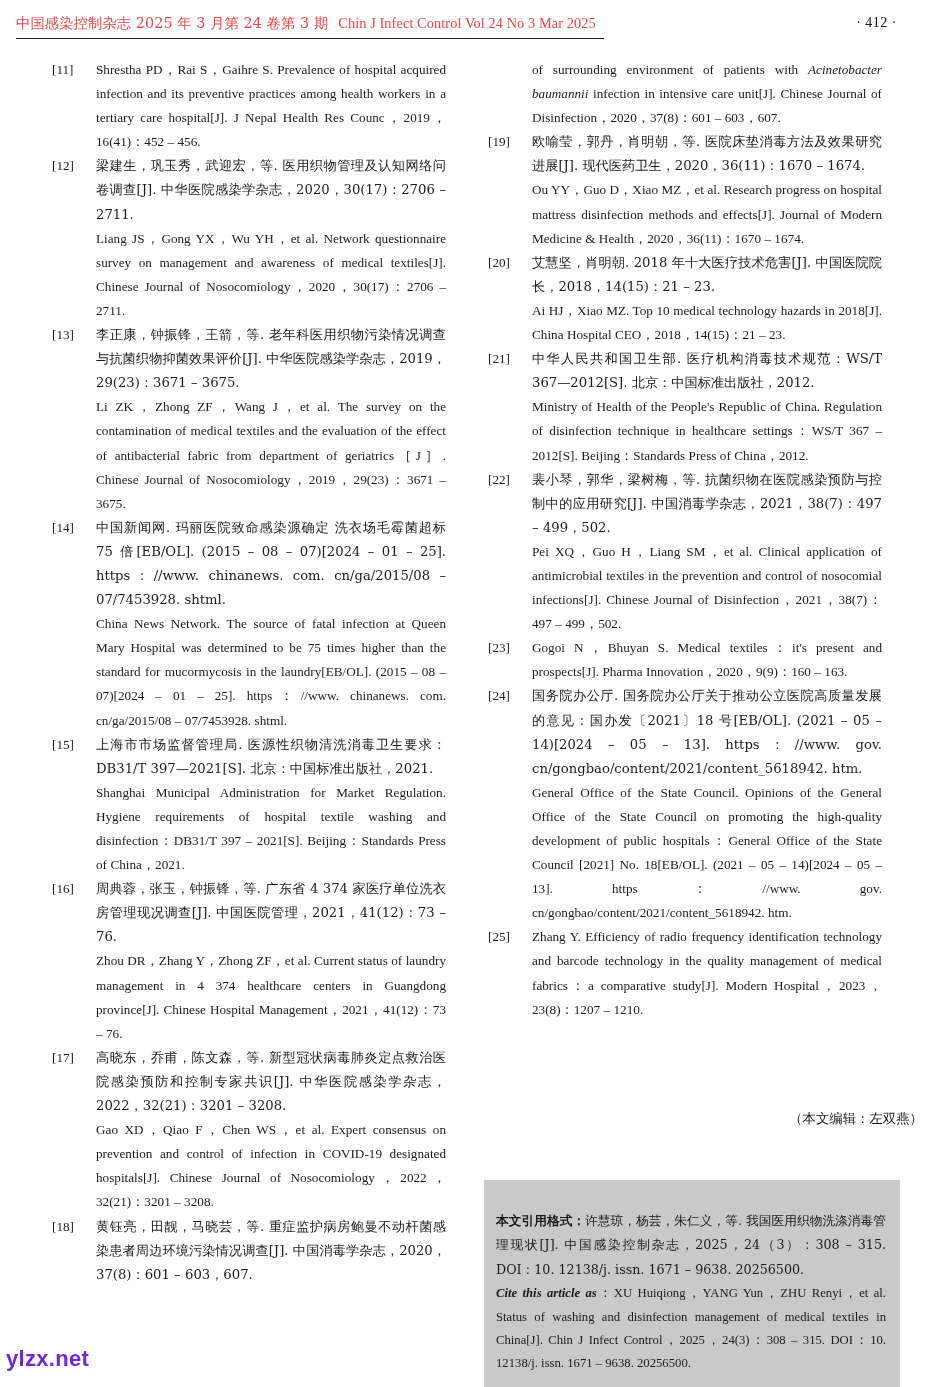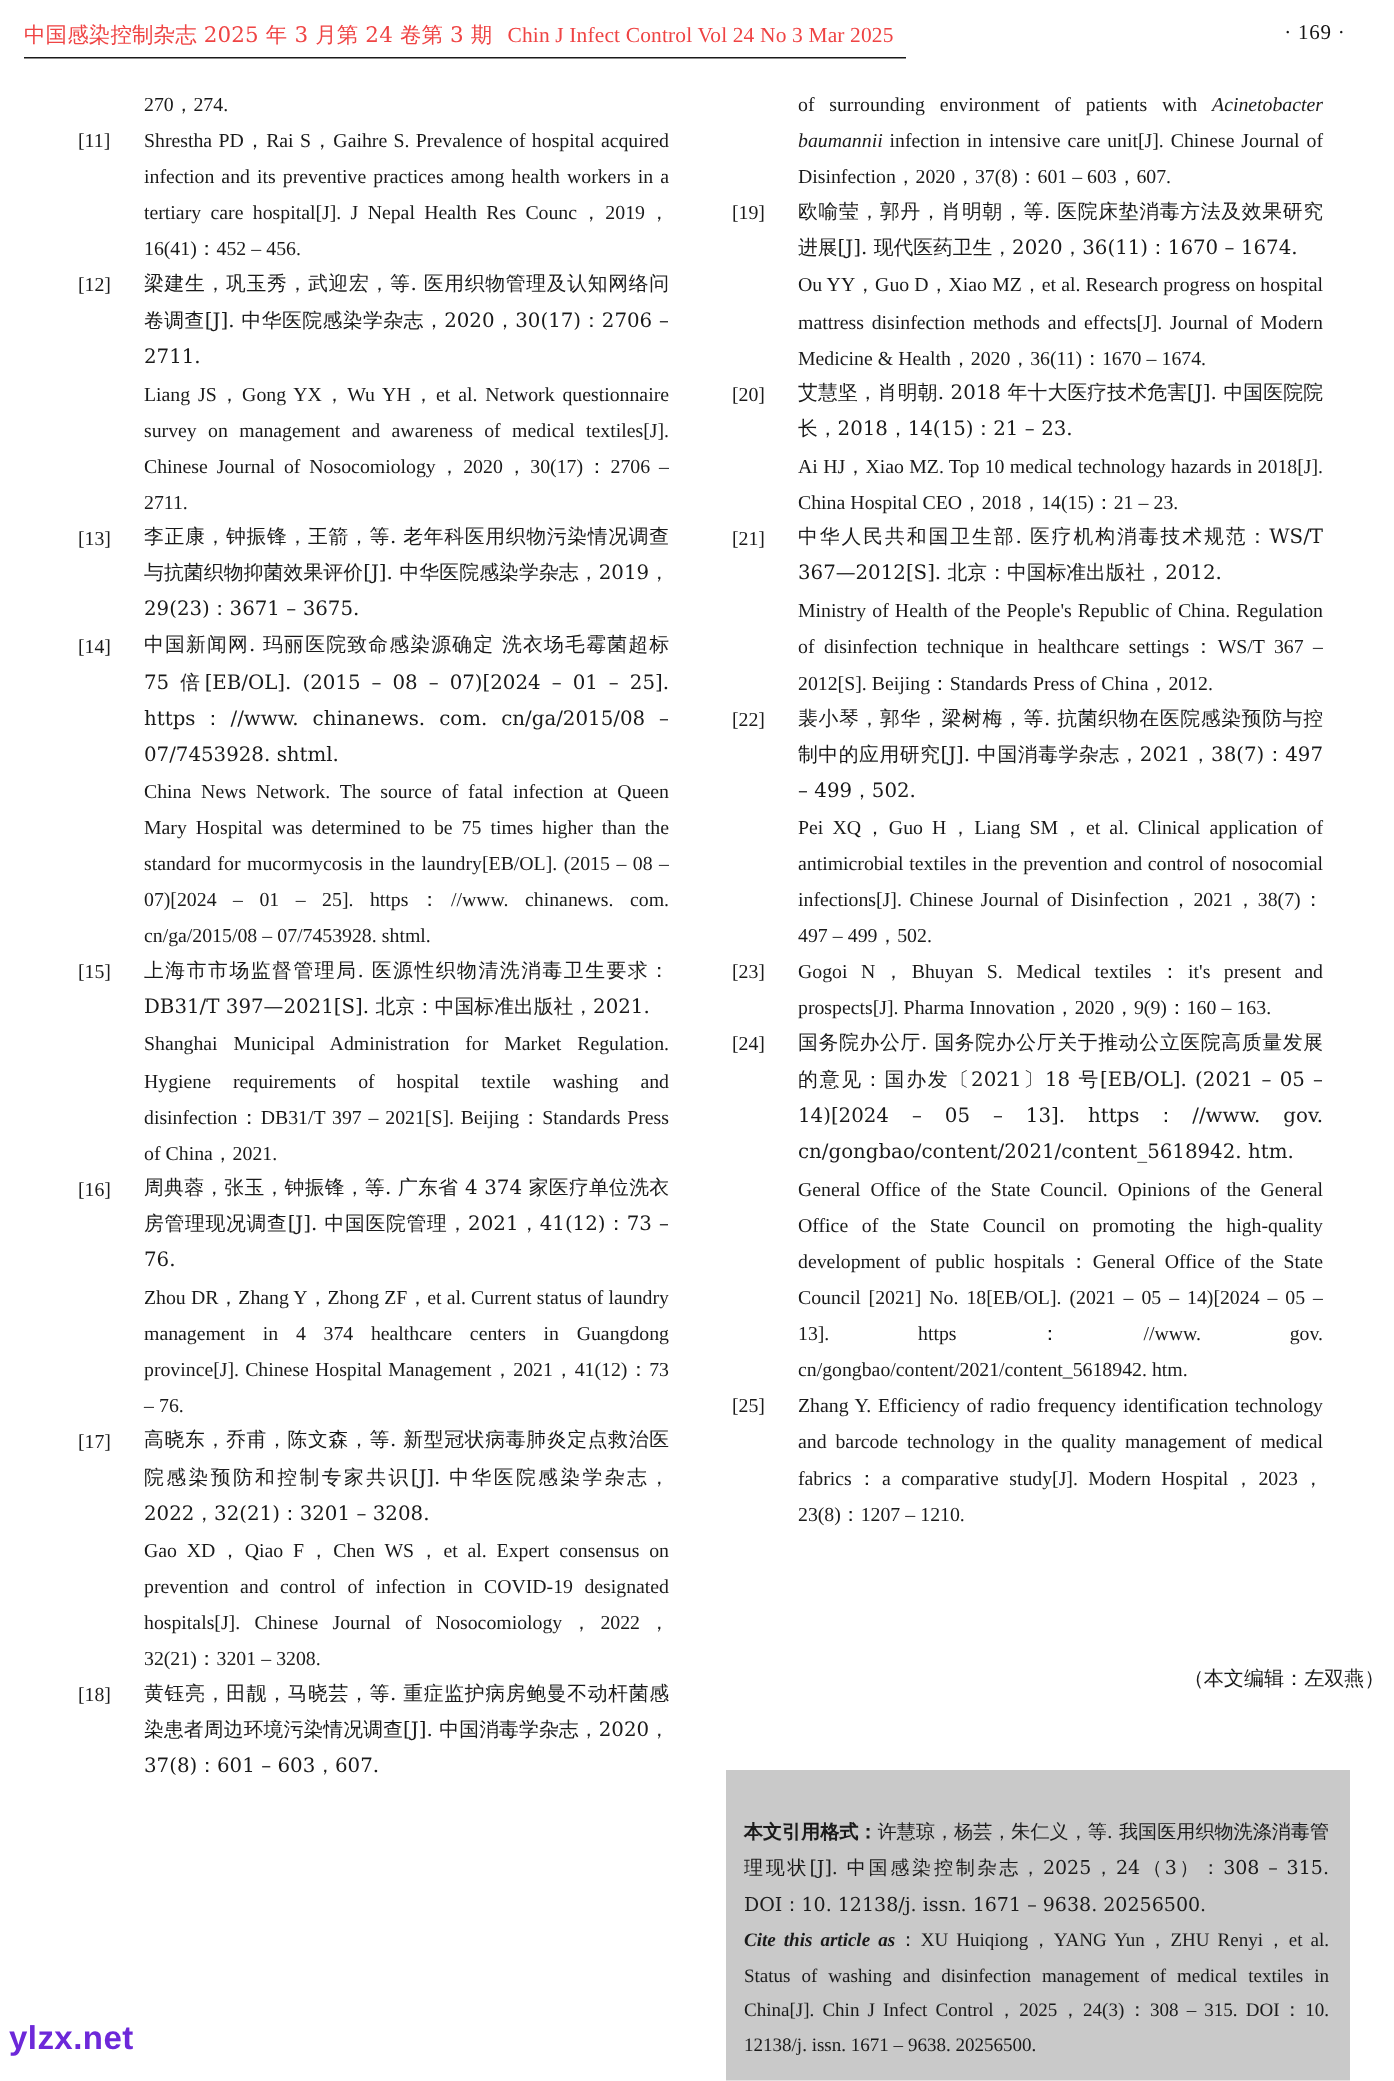--- a/index.html
+++ b/index.html
@@ -148,46 +148,46 @@
     letter-spacing: 0.3px;
   }
 </style>
 </head>
 <body>
 
 <div class="running-head">
   <div class="rh-left">
     <span class="rh-cn">中国感染控制杂志 2025 年 3 月第 24 卷第 3 期</span><span class="rh-en">Chin J Infect Control Vol 24 No 3 Mar 2025</span>
   </div>
-  <div class="rh-page">· 169 ·</div>
+  <div class="rh-page">· 412 ·</div>
   <div class="rh-rule"></div>
 </div>
 
 <div class="columns">
 
   <div class="col col-left">
 
     <div class="cont-block">
-      <div class="body">270，274.</div>
     </div>
 
     <div class="ref">
       <span class="num">[11]</span>
       <div class="body">Shrestha PD，Rai S，Gaihre S. Prevalence of hospital acquired infection and its preventive practices among health workers in a tertiary care hospital[J]. J Nepal Health Res Counc，2019，16(41)：452 – 456.</div>
     </div>
 
     <div class="ref">
       <span class="num">[12]</span>
       <div class="body line-cn">梁建生，巩玉秀，武迎宏，等. 医用织物管理及认知网络问卷调查[J]. 中华医院感染学杂志，2020，30(17)：2706 – 2711.</div>
       <div class="body">Liang JS，Gong YX，Wu YH，et al. Network questionnaire survey on management and awareness of medical textiles[J]. Chinese Journal of Nosocomiology，2020，30(17)：2706 – 2711.</div>
     </div>
 
     <div class="ref">
       <span class="num">[13]</span>
       <div class="body line-cn">李正康，钟振锋，王箭，等. 老年科医用织物污染情况调查与抗菌织物抑菌效果评价[J]. 中华医院感染学杂志，2019，29(23)：3671 – 3675.</div>
+      <div class="body">Li ZK，Zhong ZF，Wang J，et al. The survey on the contamination of medical textiles and the evaluation of the effect of antibacterial fabric from department of geriatrics［J］. Chinese Journal of Nosocomiology，2019，29(23)：3671 – 3675.</div>
     </div>
 
     <div class="ref">
       <span class="num">[14]</span>
       <div class="body line-cn">中国新闻网. 玛丽医院致命感染源确定 洗衣场毛霉菌超标 75 倍[EB/OL]. (2015 – 08 – 07)[2024 – 01 – 25]. https：//www. chinanews. com. cn/ga/2015/08 – 07/7453928. shtml.</div>
       <div class="body">China News Network. The source of fatal infection at Queen Mary Hospital was determined to be 75 times higher than the standard for mucormycosis in the laundry[EB/OL]. (2015 – 08 – 07)[2024 – 01 – 25]. https：//www. chinanews. com. cn/ga/2015/08 – 07/7453928. shtml.</div>
     </div>
 
     <div class="ref">
       <span class="num">[15]</span>

